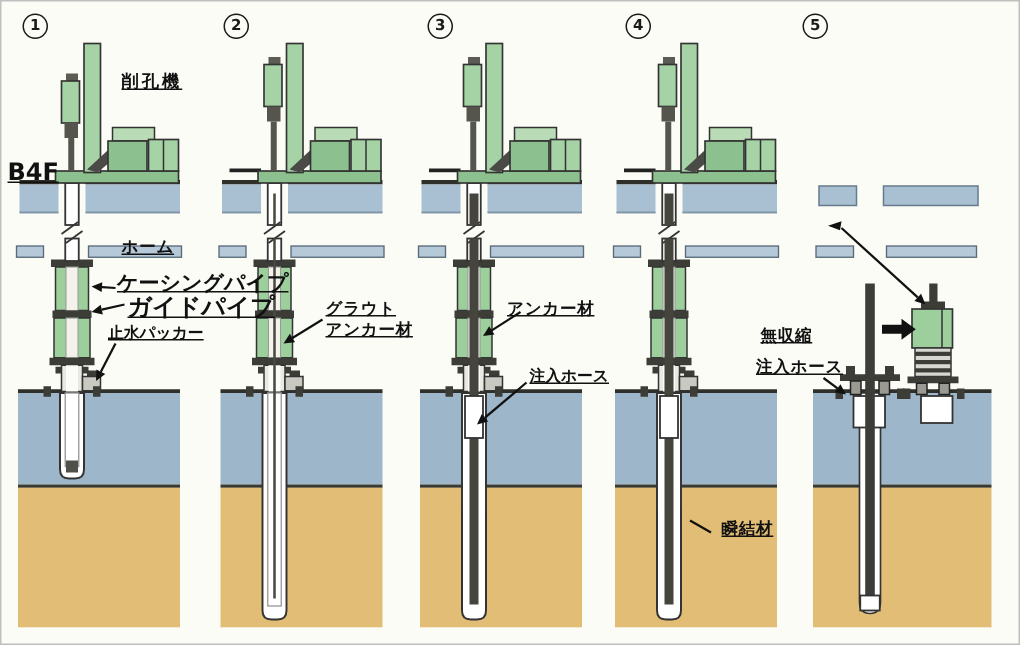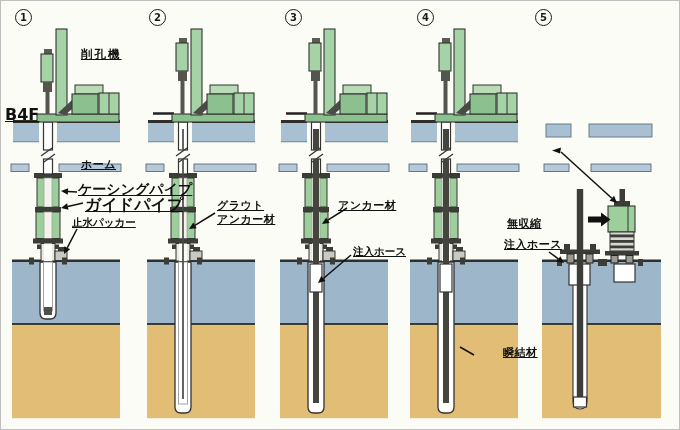--- a/index.html
+++ b/index.html
@@ -276,17 +276,17 @@
   <div class="lbl" style="left:77px;top:181px;font-size:14px;letter-spacing:0;">ケーシングパイプ</div>
   <div class="lbl" style="left:84px;top:195px;font-size:16px;letter-spacing:0;">ガイドパイプ</div>
   <div class="lbl" style="left:71px;top:216px;font-size:10.5px;letter-spacing:0;">止水パッカー</div>
 
   <div class="lbl" style="left:216px;top:199px;">グラウト</div>
   <div class="lbl" style="left:216px;top:213px;">アンカー材</div>
 
   <div class="lbl" style="left:337px;top:199px;">アンカー材</div>
   <div class="lbl" style="left:352px;top:245px;font-size:10.5px;letter-spacing:0;">注入ホース</div>
 
-  <div class="lbl" style="left:502px;top:346px;">瞬結材</div>
+  <div class="lbl" style="left:452px;top:346px;padding-left:28px;">瞬結材</div>
 
   <div class="lbl" style="left:506px;top:217px;">無収縮</div>
   <div class="lbl" style="left:503px;top:238px;">注入ホース</div>
 </div>
 
 </body></html>

